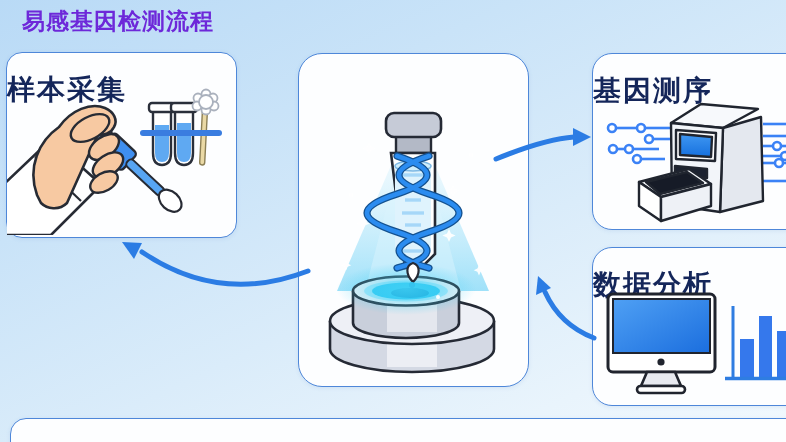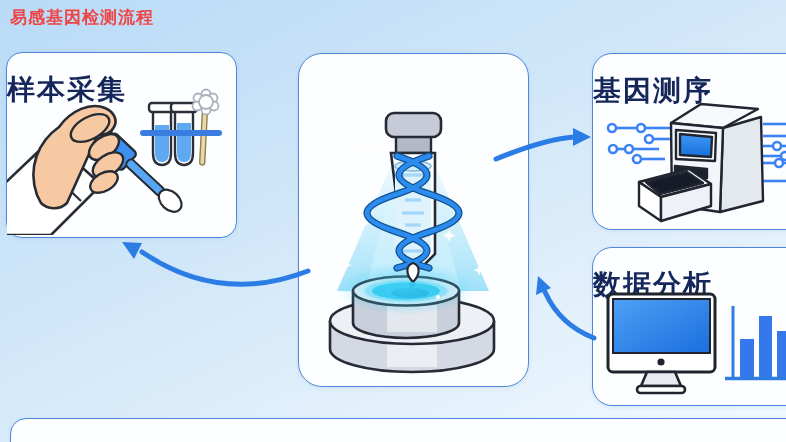--- a/index.html
+++ b/index.html
@@ -2,22 +2,22 @@
 <html><head>
 <meta charset="utf-8">
 <style>
   html,body{margin:0;padding:0;}
   body{
     width:786px;height:442px;position:relative;overflow:hidden;
     font-family:"Liberation Sans","DejaVu Sans",sans-serif;
     background:linear-gradient(155deg,#b9daf6 0%,#c9e3f8 30%,#daecfa 58%,#e9f4fc 82%,#f1f9fe 100%);
   }
   .page-title{
-    position:absolute;left:10px;top:6px;font-size:17px;font-weight:bold;
-    color:#ef4444;letter-spacing:1px;
+    position:absolute;left:22px;top:6px;font-size:23px;font-weight:bold;
+    color:#6d28d9;letter-spacing:1px;
   }
   .panel{
     position:absolute;background:#fdfeff;border:1.6px solid #4e87d9;
     border-radius:20px;box-shadow:0 1px 4px rgba(70,120,190,.12);
   }
   #panel-sample{left:6px;top:52px;width:229px;height:184px;border-radius:16px;}
   #panel-extract{left:298px;top:53px;width:229px;height:332px;border-radius:24px;}
   #panel-sequence{left:592px;top:53px;width:230px;height:175px;}
   #panel-analysis{left:592px;top:247px;width:230px;height:157px;}
   #panel-bottom{left:10px;top:418px;width:796px;height:60px;border-radius:16px;}

